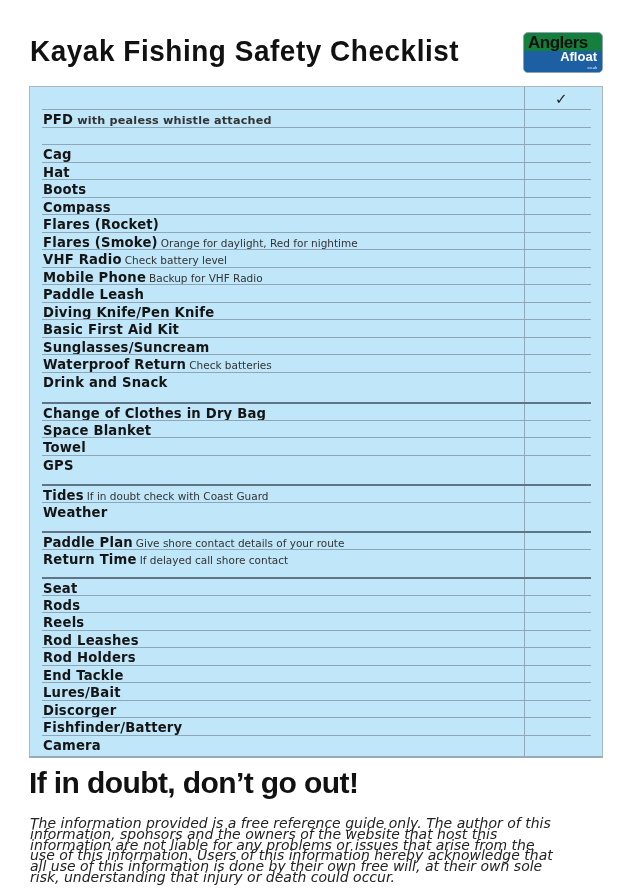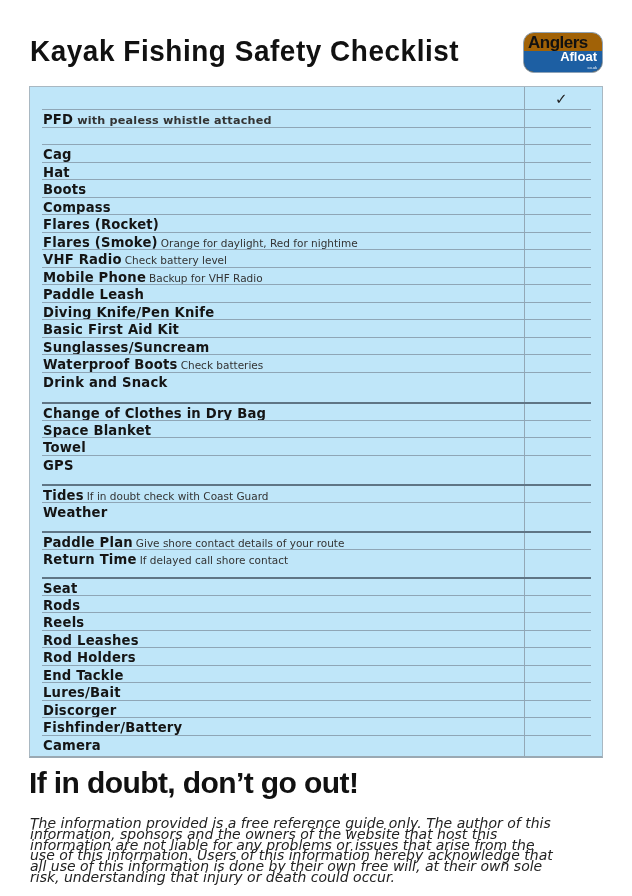--- a/index.html
+++ b/index.html
@@ -8,22 +8,22 @@
 
   .title {
     position: absolute; left: 30px; top: 34px;
     font-family: "Liberation Sans", sans-serif; font-weight: bold;
     font-size: 30px; letter-spacing: 0.6px; color: #111;
     transform: scaleX(0.93); transform-origin: left top;
   }
 
   .logo {
     position: absolute; left: 523px; top: 32px; width: 80px; height: 41px;
-    border-radius: 11px; border: 1px solid #8ea3b8; overflow: hidden;
-    background: #a16207;
+    border-radius: 5px; border: 1px solid #8ea3b8; overflow: hidden;
+    background: #15803d;
   }
   .logo .logo-band {
     position: absolute; left: 0; right: 0; top: 18px; bottom: 0; background: #1d5fa3;
   }
   .logo .logo-anglers {
     position: absolute; left: 4px; top: 1px; font-family: "Liberation Sans", sans-serif;
     font-weight: bold; font-size: 17px; color: #111; letter-spacing: -0.5px; line-height: 18px;
   }
   .logo .logo-afloat {
     position: absolute; right: 5px; top: 17px; font-family: "Liberation Sans", sans-serif;
@@ -140,21 +140,21 @@
     </div>
     <div class="row" style="top: 232px;">
       <span class="item"><span class="name">Basic First Aid Kit</span></span>
       <span class="check-cell"></span>
     </div>
     <div class="row" style="top: 249.5px;">
       <span class="item"><span class="name">Sunglasses/Suncream</span></span>
       <span class="check-cell"></span>
     </div>
     <div class="row" style="top: 267px;">
-      <span class="item"><span class="name">Waterproof Boots</span><span class="note">Check batteries</span></span>
+      <span class="item"><span class="name">Waterproof Return</span><span class="note">Check batteries</span></span>
       <span class="check-cell"></span>
     </div>
     <div class="row" style="top: 284.5px;">
       <span class="item"><span class="name">Drink and Snack</span></span>
       <span class="check-cell"></span>
     </div>
     <div class="row thick" style="top: 315px;">
       <span class="item"><span class="name">Change of Clothes in Dry Bag</span></span>
       <span class="check-cell"></span>
     </div>

